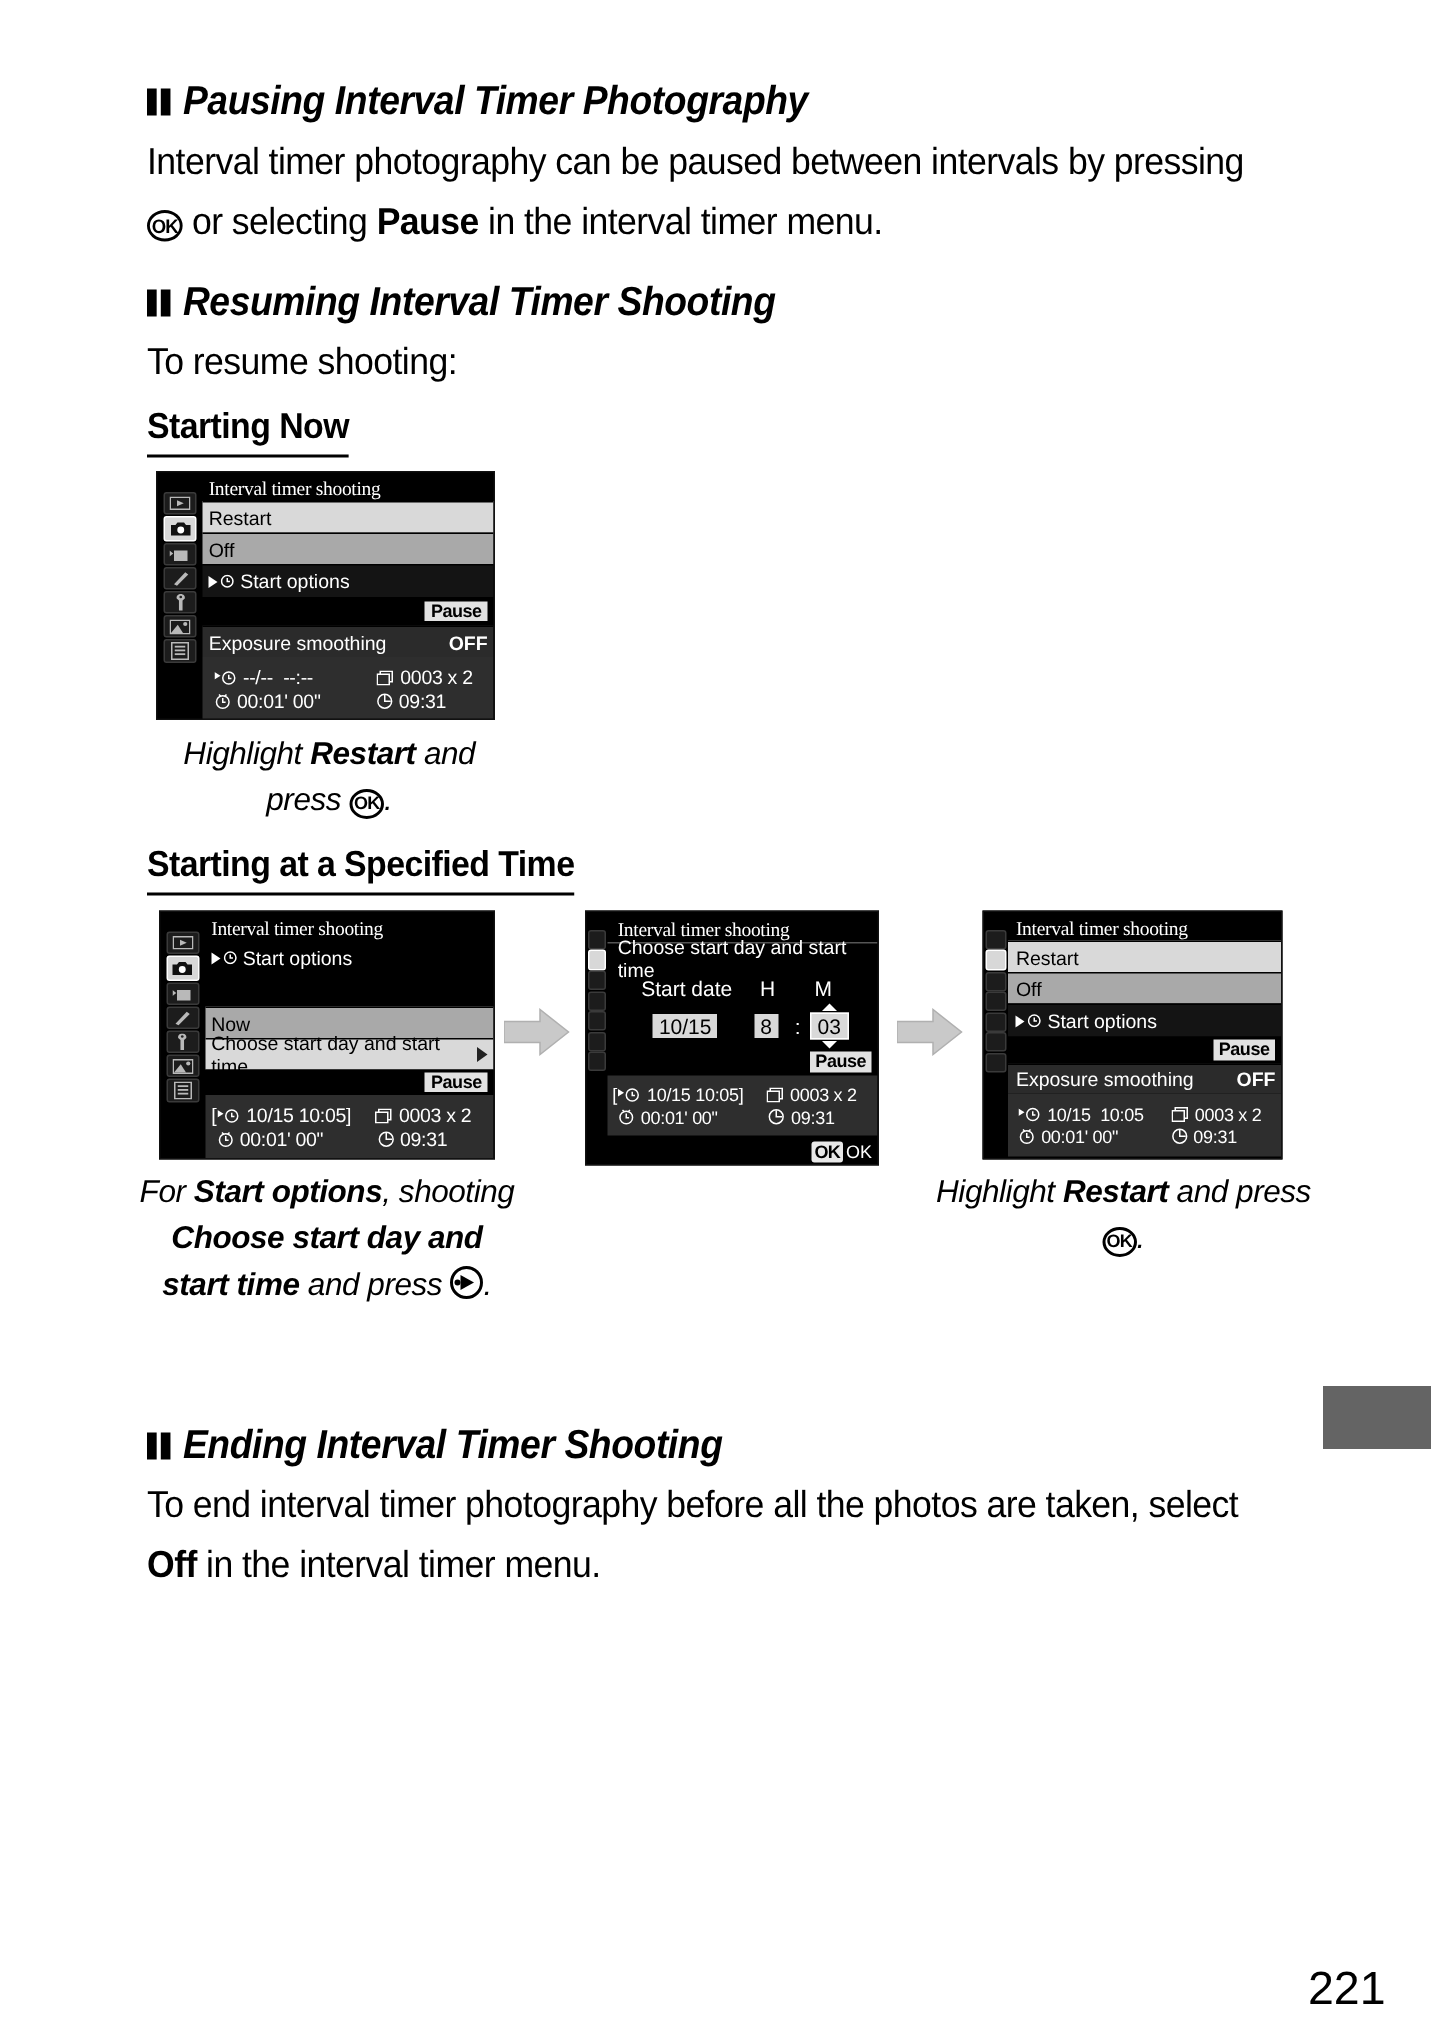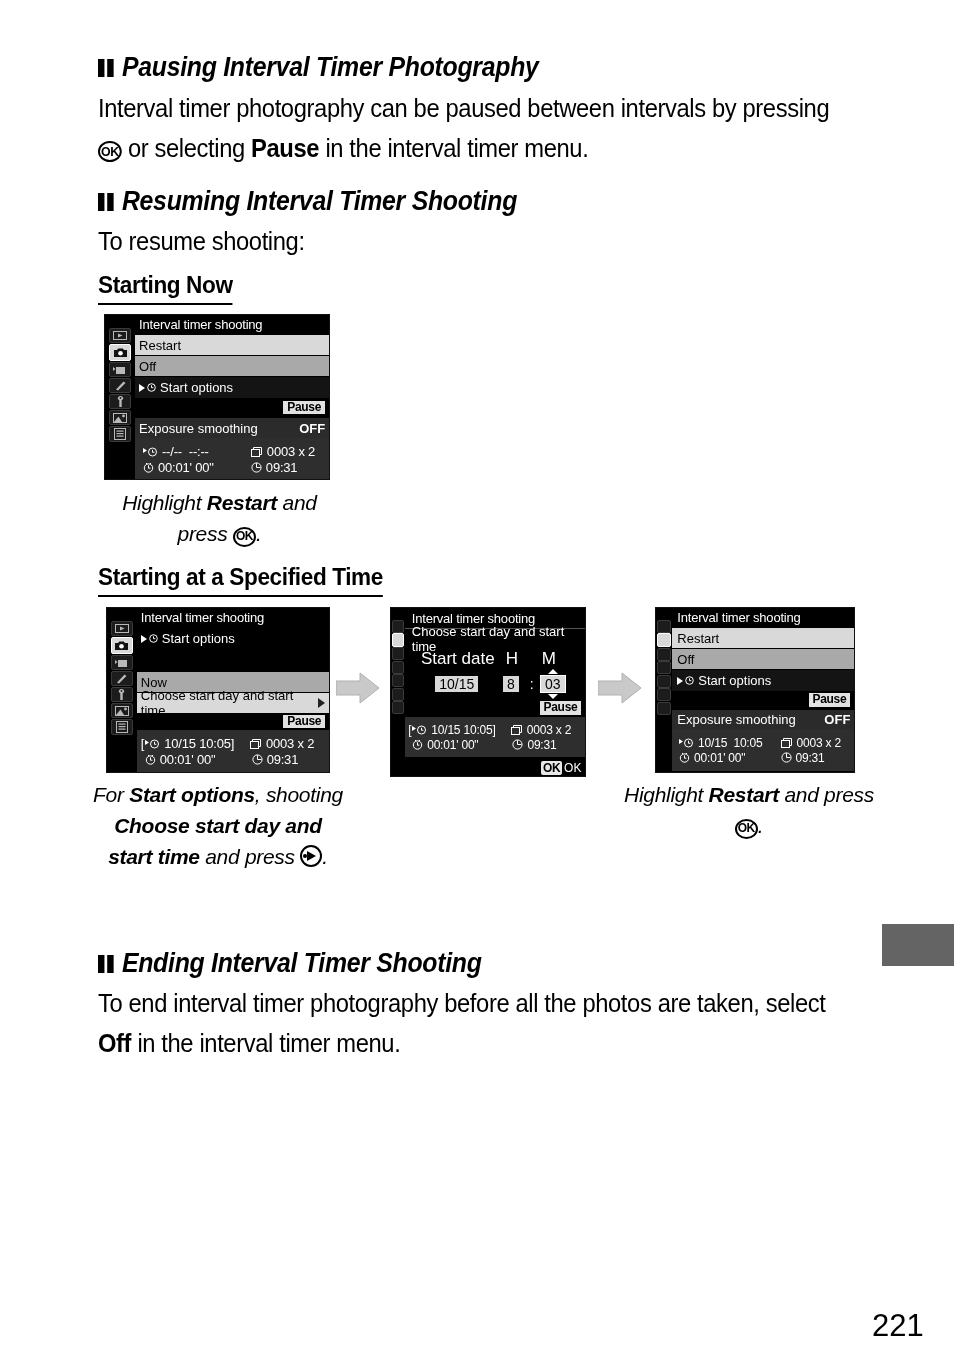--- a/index.html
+++ b/index.html
@@ -178,22 +178,23 @@
     left: 13.5%;
     top: 0;
     right: 0;
     bottom: 0;
   }
   .lcd-title {
     color: #ffffff;
     background: #000;
     padding-left: 2%;
     display: flex;
-    align-items: center;
+    align-items: flex-end;
     letter-spacing: -0.2px;
+    font-family: Liberation Serif, serif;
   }
   .row {
     display: flex;
     align-items: center;
     box-sizing: border-box;
     padding-left: 2%;
     padding-right: 2%;
     border-top: 1px solid #000;
   }
   .row.sel-light { background: #d9d9d9; color: #000; }
@@ -614,21 +615,21 @@
       <div class="si" style="height:13px; width:88%;"></div>
       <div class="si" style="height:13px; width:88%;"></div>
     </div>
     <div class="lcd-main" style="left:7%;">
       <div class="lcd-title" style="height:20px; padding-left:4%;">
         <span>Interval timer shooting</span>
       </div>
       <div class="row black" style="height:21px; padding-left:4%; border-top:1px solid #555;">
         <span>Choose start day and start time</span>
       </div>
-      <div class="de-labels" style="height:20px; font-size:17px;">
+      <div class="de-labels" style="height:20px; font-size:14px;">
         <span style="width:74px; text-align:center;">Start date</span>
         <span style="width:34px; text-align:center;">H</span>
         <span style="width:40px; text-align:center;">M</span>
       </div>
       <div class="de-values" style="height:30px; font-size:14px;">
         <span style="width:74px; display:flex; justify-content:center;">
           <span class="de-box">10/15</span>
         </span>
         <span style="width:34px; display:flex; justify-content:center; align-items:center;">
           <span class="de-box">8</span>

